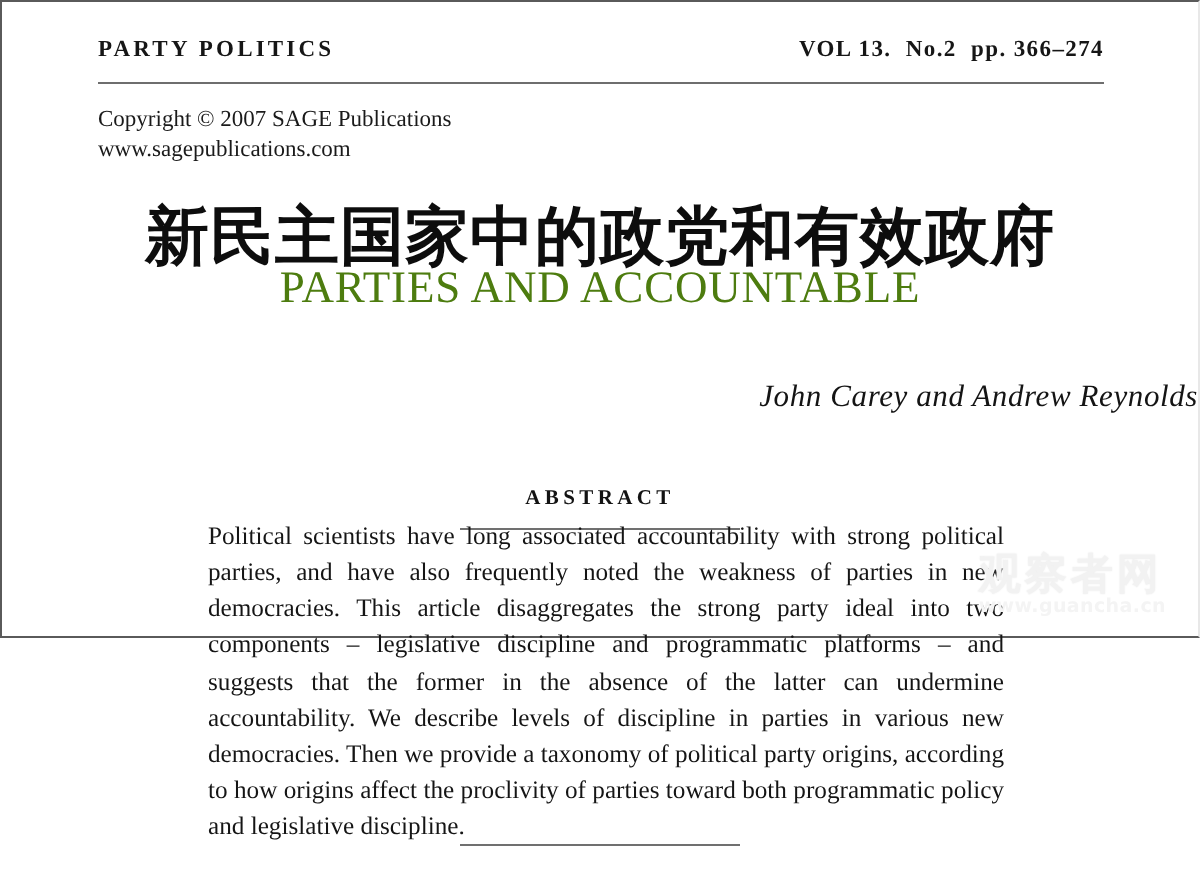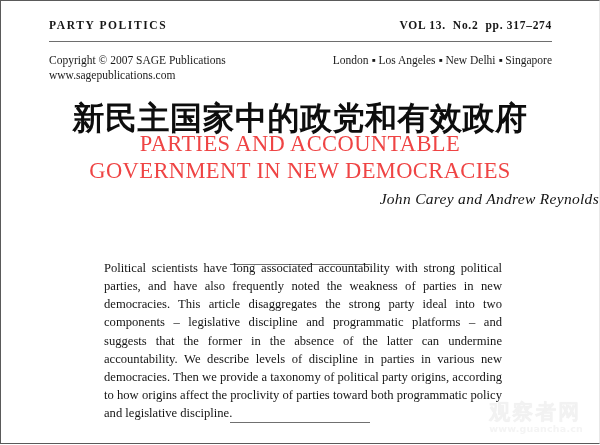--- a/index.html
+++ b/index.html
@@ -12,21 +12,21 @@
     height: 445px;
     overflow: hidden;
     font-family: "Liberation Serif", "DejaVu Serif", serif;
     color: #1a1a1a;
   }
 
   .page {
     position: relative;
     box-sizing: border-box;
     width: 600px;
-    height: 444px;
+    height: 319px;
     background: #ffffff;
     border-left: 1px solid #5a5a5a;
     border-top: 1px solid #5a5a5a;
     border-bottom: 1px solid #5a5a5a;
     border-right: 1px solid #e8e8e8;
     padding: 0;
   }
 
   
   .runhead {
@@ -98,21 +98,21 @@
   }
   .title-en {
     position: absolute;
     left: 40px;
     right: 40px;
     top: 129px;
     text-align: center;
     font-size: 22.5px;
     line-height: 1.22;
     letter-spacing: 0.4px;
-    color: #ef4444;
+    color: #4d7c0f;
   }
   .title-en div { white-space: nowrap; }
 
   .authors {
     position: absolute;
     left: 0;
     right: 0;
     top: 189px;
     text-align: right;
     font-size: 15.5px;
@@ -184,39 +184,38 @@
     line-height: 1.3;
   }
 </style>
 </head>
 <body>
 
 <div class="page">
 
   <div class="runhead">
     <span class="runhead-journal">PARTY POLITICS</span>
-    <span class="runhead-vol">VOL 13.  No.2  pp. 317–274</span>
+    <span class="runhead-vol">VOL 13.  No.2  pp. 366–274</span>
   </div>
   <div class="runhead-rule"></div>
 
   <div class="copyblock">
     <div class="copy-left">Copyright © 2007 SAGE Publications
 www.sagepublications.com</div>
-    <div class="copy-right">London ▪ Los Angeles ▪ New Delhi ▪ Singapore</div>
   </div>
 
   <div class="title-cn">新民主国家中的政党和有效政府</div>
 
   <div class="title-en">
     <div>PARTIES AND ACCOUNTABLE</div>
-    <div>GOVERNMENT IN NEW DEMOCRACIES</div>
   </div>
 
   <div class="authors">John Carey and Andrew Reynolds</div>
 
+  <div class="abstract-label">ABSTRACT</div>
 
   <div class="rule-short rule-top"></div>
 
   <div class="abstract-body">Political scientists have long associated accountability with strong political parties, and have also frequently noted the weakness of parties in new democracies. This article disaggregates the strong party ideal into two components – legislative discipline and programmatic platforms – and suggests that the former in the absence of the latter can undermine accountability. We describe levels of discipline in parties in various new democracies. Then we provide a taxonomy of political party origins, according to how origins affect the proclivity of parties toward both programmatic policy and legislative discipline.</div>
 
   <div class="rule-short rule-bottom"></div>
 
   <div class="watermark">
     <div class="watermark-cn">观察者网</div>
     <div class="watermark-url">www.guancha.cn</div>

